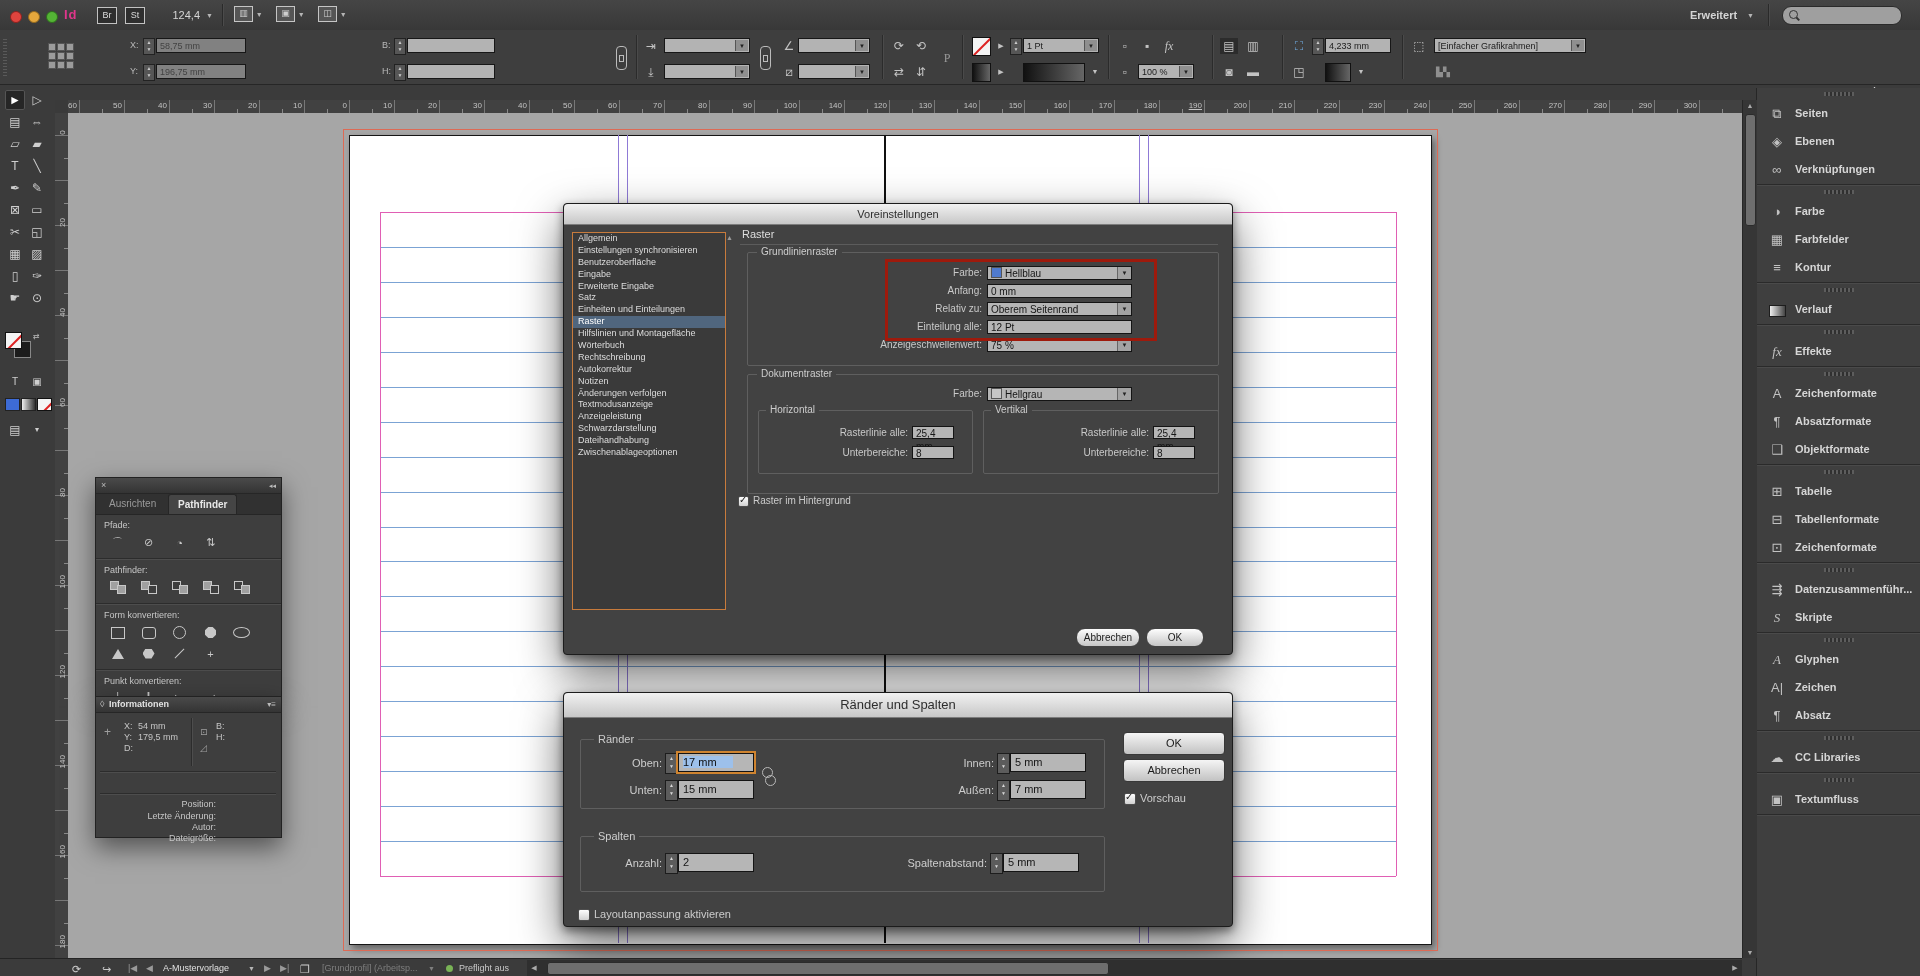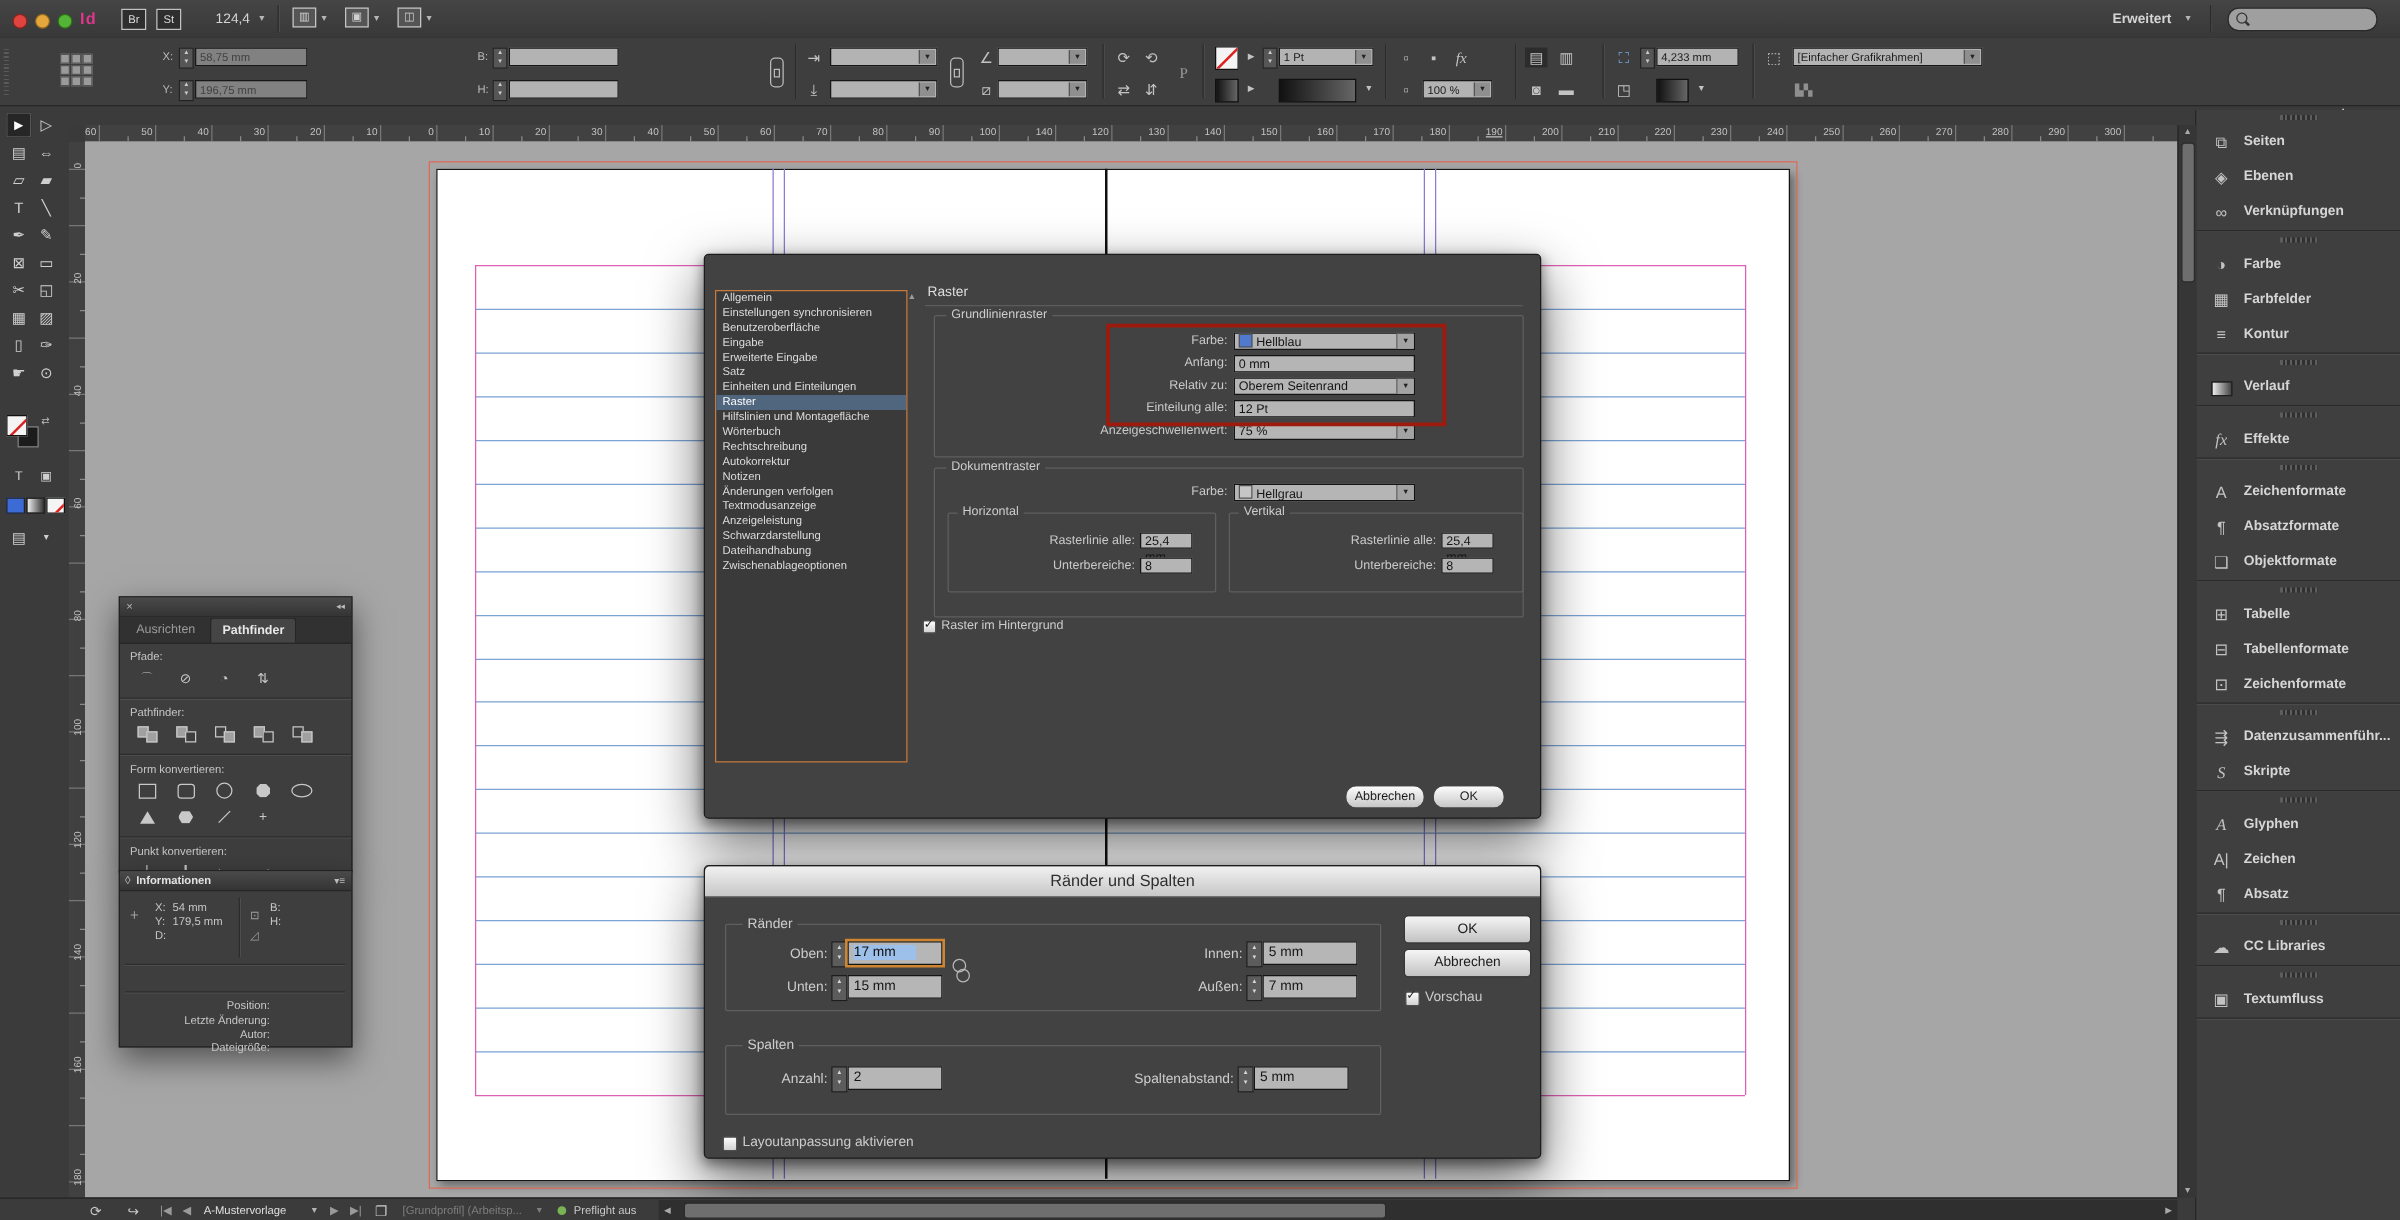--- a/index.html
+++ b/index.html
@@ -566,20 +566,21 @@
       <span class="infsep" style="left:4px;top:58px;width:176px"></span>
       <span class="infsep" style="left:4px;top:80px;width:176px"></span>
       <span class="inflab" style="left:0;top:86px;width:120px;text-align:right">Position:</span>
       <span class="inflab" style="left:0;top:98px;width:120px;text-align:right">Letzte Änderung:</span>
       <span class="inflab" style="left:0;top:109px;width:120px;text-align:right">Autor:</span>
       <span class="inflab" style="left:0;top:120px;width:120px;text-align:right">Dateigröße:</span>
     </div>
   </div>
 
   <div class="dlg" style="left:563px;top:203px;width:668px;height:450px">
+    <div class="dtitle">Voreinstellungen</div>
     <div class="plist" style="left:8px;top:28px;width:152px;height:376px" id="pref-list">
         <div class="plitem">Allgemein</div>
         <div class="plitem">Einstellungen synchronisieren</div>
         <div class="plitem">Benutzeroberfläche</div>
         <div class="plitem">Eingabe</div>
         <div class="plitem">Erweiterte Eingabe</div>
         <div class="plitem">Satz</div>
         <div class="plitem">Einheiten und Einteilungen</div>
         <div class="plitem sel">Raster</div>
         <div class="plitem">Hilfslinien und Montagefläche</div>

